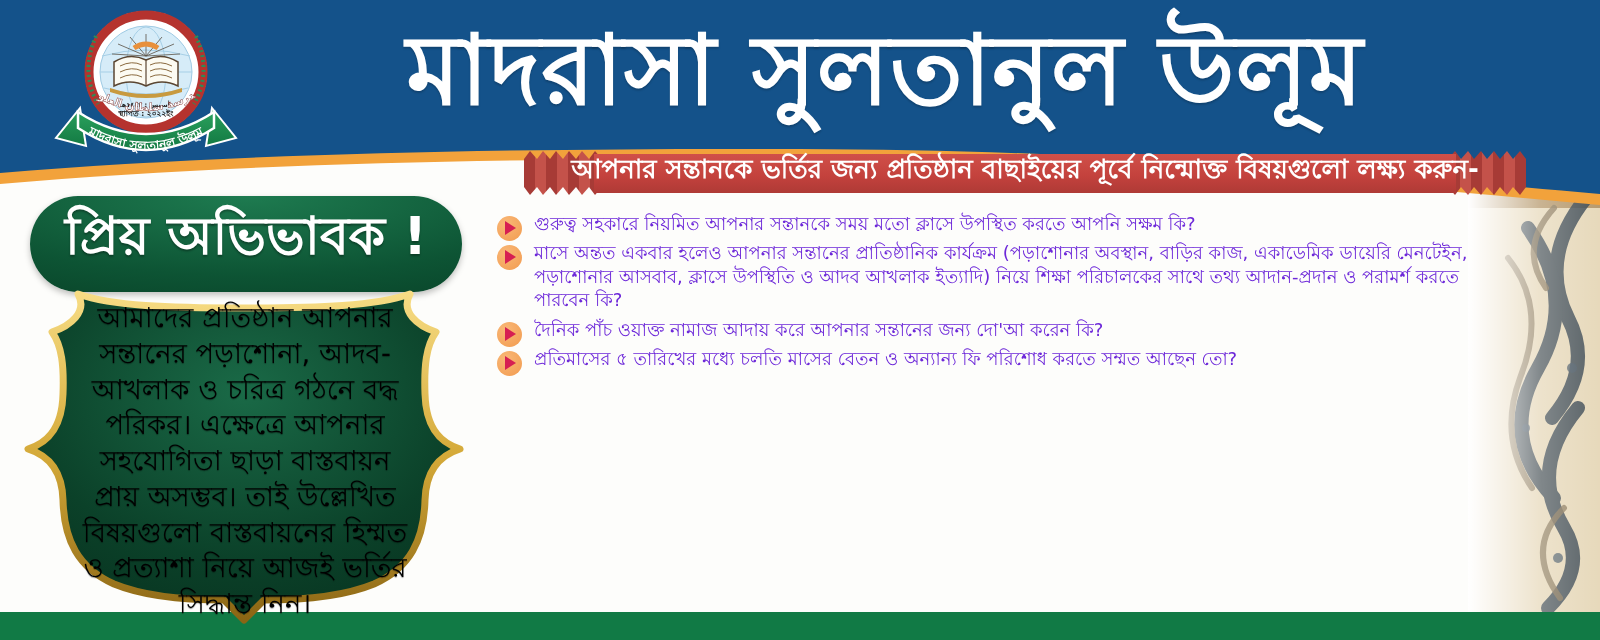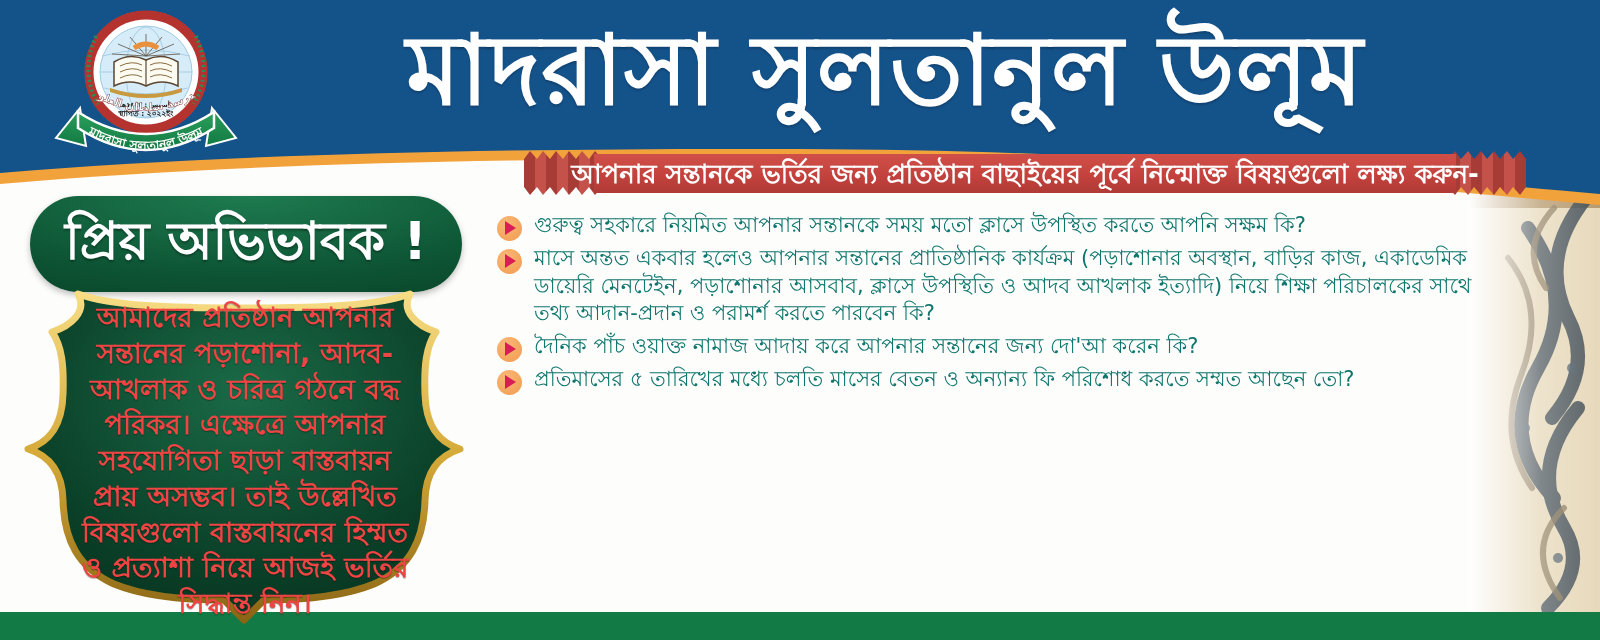--- a/index.html
+++ b/index.html
@@ -24,46 +24,46 @@
   .ribbon .crinkle {
     position:absolute; top:0; width:78px; height:52px;
     background:repeating-linear-gradient(90deg,#A73B36 0 11px,#C4524A 11px 22px);
     clip-path:polygon(0px 12px,6px 4px,13px 12px,19px 4px,26px 12px,32px 4px,39px 12px,45px 4px,52px 12px,58px 4px,65px 12px,71px 4px,78px 12px,78px 40px,71px 48px,65px 40px,58px 48px,52px 40px,45px 48px,39px 40px,32px 48px,26px 40px,19px 48px,13px 40px,6px 48px,0px 40px);
   }
   .ribbon .crinkle.left { left:0; }
   .ribbon .crinkle.right { right:0; transform:scaleX(-1); }
   .ribbon .band {
     position:absolute; left:70px; right:70px; top:7px; bottom:7px;
     background:linear-gradient(180deg,#D05049 0%,#C4423D 55%,#AF3A36 100%);
-    display:flex; align-items:flex-start; justify-content:center;
+    display:flex; align-items:flex-end; justify-content:center;
   }
   .ribbon .band-text { color:#fff; font-size:26px; font-weight:700; white-space:nowrap; }
 
   
   .greeting-pill {
     position:absolute; top:196px; left:30px; width:432px; height:96px; z-index:6;
     border-radius:50px;
     background:radial-gradient(130% 150% at 50% 0%, #1E7B50 0%, #0D5434 55%, #073B23 100%);
     box-shadow:0 3px 6px rgba(0,0,0,0.25);
-    display:flex; align-items:center; justify-content:center;
+    display:flex; align-items:flex-start; justify-content:center;
   }
   .greeting-pill .heading { color:#fff; font-size:52px; font-weight:700; text-shadow:0 2px 2px rgba(0,0,0,0.3); }
 
   .ornate-box { position:absolute; top:286px; left:16px; width:456px; height:344px; z-index:6; }
   .ornate-text {
     position:absolute; top:300px; left:76px; width:338px; z-index:7;
-    color:#ef4444; font-size:27.5px; line-height:1.3; text-align:center; font-weight:700;
+    color:#000000; font-size:27.5px; line-height:1.3; text-align:center; font-weight:400;
     text-shadow:0 1px 1px rgba(0,0,0,0.35);
   }
 
   
   .checklist { position:absolute; top:212px; left:497px; width:1000px; z-index:4; list-style:none; }
   .checklist li {
     position:relative; padding-left:37px; margin-bottom:6px;
-    color:#0f766e; font-size:21px; line-height:1.3; font-weight:500;
+    color:#6d28d9; font-size:18px; line-height:1.3; font-weight:500;
   }
   .bullet {
     position:absolute; left:0; top:4px; width:25px; height:25px; border-radius:50%;
     background:radial-gradient(circle at 35% 30%, #F9B877, #F29B4F);
   }
   .bullet::after {
     content:""; position:absolute; left:8px; top:5px;
     border-left:11px solid #D61F52; border-top:7.5px solid transparent; border-bottom:7.5px solid transparent;
   }
 

